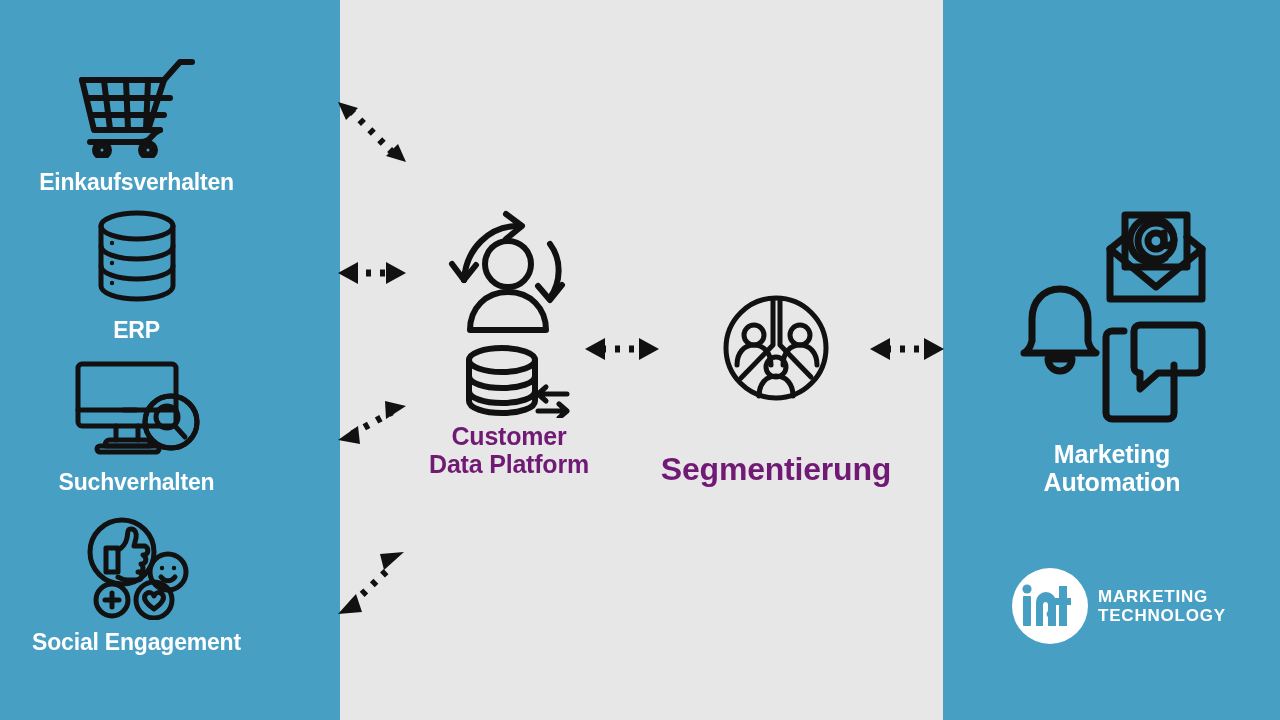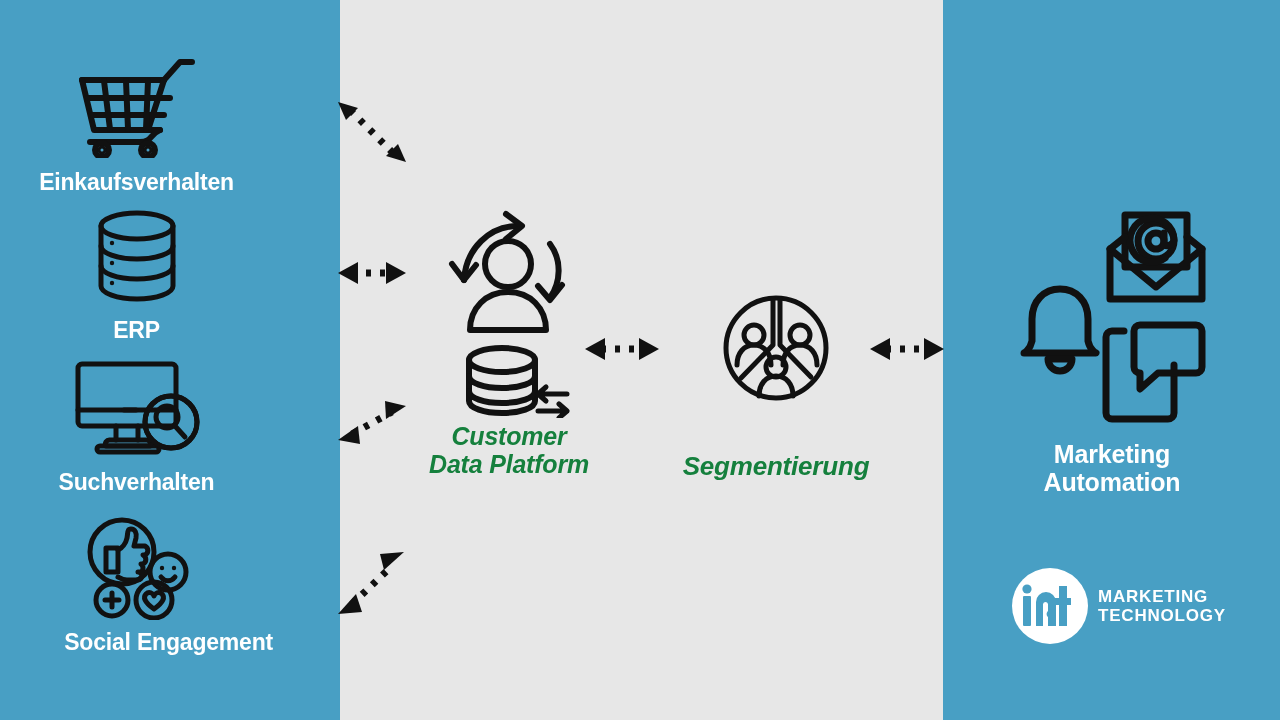--- a/index.html
+++ b/index.html
@@ -15,40 +15,40 @@
   .panel-right{left:943px;width:337px;}
   .panel-center{position:absolute;left:340px;top:0;width:603px;height:720px;background:#e7e7e7;}
 
   .node{position:absolute;text-align:center;}
   .node .icon{display:flex;align-items:center;justify-content:center;}
   .node .label{
     font-weight:bold;line-height:1.12;letter-spacing:-0.2px;
     white-space:pre-line;
   }
   .label-white{color:#ffffff;}
-  .label-blue{color:#15803d;font-style:italic;}
+  .label-blue{color:#701a75;}
 
   
   .src{width:273px;left:0;}
   .src .icon{height:112px;}
   .src .label{font-size:23px;margin-top:6px;}
 
   #src-shopping{top:52px;}
   #src-erp{top:200px;}
   #src-search{top:352px;}
-  #src-social{top:512px;text-align:right;}
+  #src-social{top:512px;}
 
   
   #node-cdp{left:380px;top:205px;width:258px;}
   #node-cdp .icon{height:215px;}
   #node-cdp .label{font-size:25px;margin-top:2px;}
 
   #node-seg{left:660px;top:272px;width:232px;}
   #node-seg .icon{height:152px;}
-  #node-seg .label{font-size:26px;margin-top:28px;}
+  #node-seg .label{font-size:32px;margin-top:28px;}
 
   
   #node-ma{left:962px;top:200px;width:300px;}
   #node-ma .icon{height:230px;}
   #node-ma .label{font-size:25px;margin-top:10px;}
 
   
   .arrow{position:absolute;}
 
   

